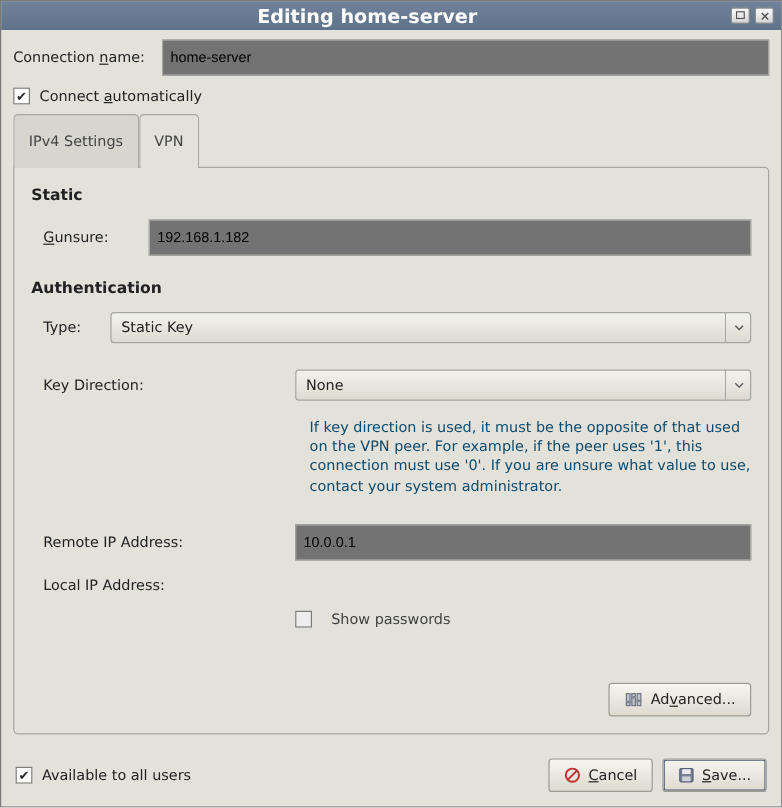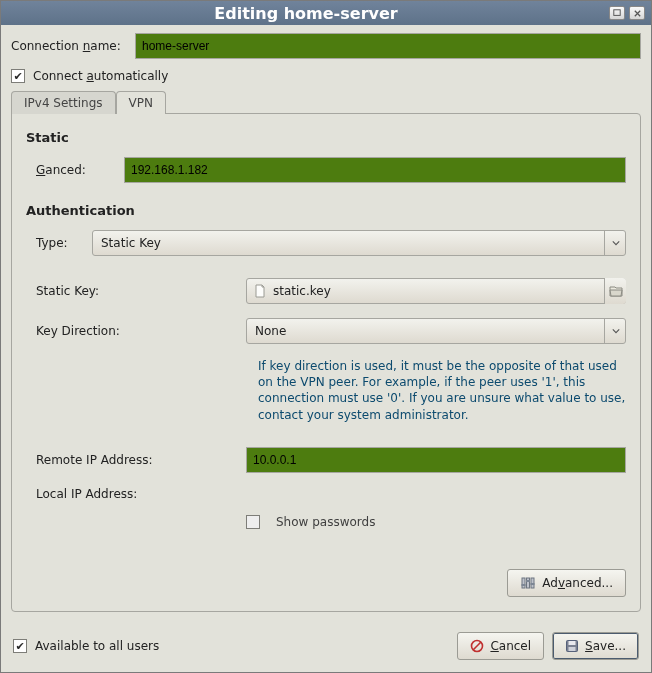--- a/index.html
+++ b/index.html
@@ -47,42 +47,42 @@
     padding: 8px 10px 10px 10px;
     display: flex;
     flex-direction: column;
     overflow: hidden;
   }
   .row { display: flex; align-items: center; margin-bottom: 6px; }
   .label-col { width: 124px; }
   .textin {
     flex: 1;
     height: 26px;
-    background: #4d7c0f;
-    border: 1px solid #a6a6a0;
-    padding: 2px 6px;
+    background: #737373;
+    border: 1px solid #a6a6a0;
+    padding: 14px 6px;
     font-size: 12px;
   }
   .check-row { display: flex; align-items: center; margin: 4px 0 8px 0; }
   .check {
     width: 14px; height: 14px;
     border: 1px solid #7d7d78;
     background: #fff;
     margin-right: 8px;
     display: flex; align-items: center; justify-content: center;
     font-size: 11px;
     color: #2a2a2a;
   }
   .tabs {
     display: flex;
     position: relative;
     z-index: 2;
   }
   .tab {
-    padding: 4px 12px;
+    padding: 15px 12px;
     border: 1px solid #a6a6a0;
     border-bottom: none;
     background: #d6d6cf;
     margin-right: 0;
     border-radius: 4px 4px 0 0;
     color: #444;
     cursor: pointer;
     font-size: 12px;
   }
   .tab.active {
@@ -219,55 +219,39 @@
     <div class="tabs">
       <div class="tab">IPv4 Settings</div>
       <div class="tab active">VPN</div>
     </div>
 
     <div class="tab-panel">
 
       <div class="section-title">Static</div>
       <div class="indent-row">
         <span class="lbl">
-          <span class="uchar">G</span><span>anced:</span>
+          <span class="uchar">G</span><span>unsure:</span>
         </span>
         <input class="textin" type="text" value="192.168.1.182" style="">
       </div>
 
       <div class="section-title" style="margin-top:6px;">Authentication</div>
 
       <div class="indent-row" style="margin-bottom:12px;">
         <span class="lbl" style="width:56px">Type:</span>
         <div class="dropdown">
           <span class="dd-text">Static Key</span>
           <span class="dd-arrow-box">
             <svg viewBox="0 0 10 10">
                 <path d="M1 3 L5 7 L9 3" fill="none" stroke="#555" stroke-width="1.4"></path>
               </svg>
           </span>
         </div>
       </div>
 
-      <div class="field-row">
-        <span class="flbl">Static Key:</span>
-        <div class="filechooser fld">
-          <svg width="14" height="14" viewBox="0 0 14 14">
-              <path d="M3 1h6l2 2v10H3z" fill="#fdfdfb" stroke="#9a9a93"></path>
-              <path d="M9 1v2h2" fill="none" stroke="#9a9a93"></path>
-            </svg>
-          <span class="fld-text">static.key</span>
-          <span class="file-end">
-            <svg width="14" height="12" viewBox="0 0 14 12">
-                <path d="M1 2h5l1 1h6v8H1z" fill="#eceadf" stroke="#8a8a82"></path>
-                <path d="M1 5h12l-1 6H2z" fill="#d9d7cc" stroke="#8a8a82"></path>
-              </svg>
-          </span>
-        </div>
-      </div>
 
       <div class="field-row">
         <span class="flbl">Key Direction:</span>
         <div class="dropdown fld">
           <span class="dd-text">None</span>
           <span class="dd-arrow-box">
             <svg viewBox="0 0 10 10">
                 <path d="M1 3 L5 7 L9 3" fill="none" stroke="#555" stroke-width="1.4"></path>
               </svg>
           </span>

